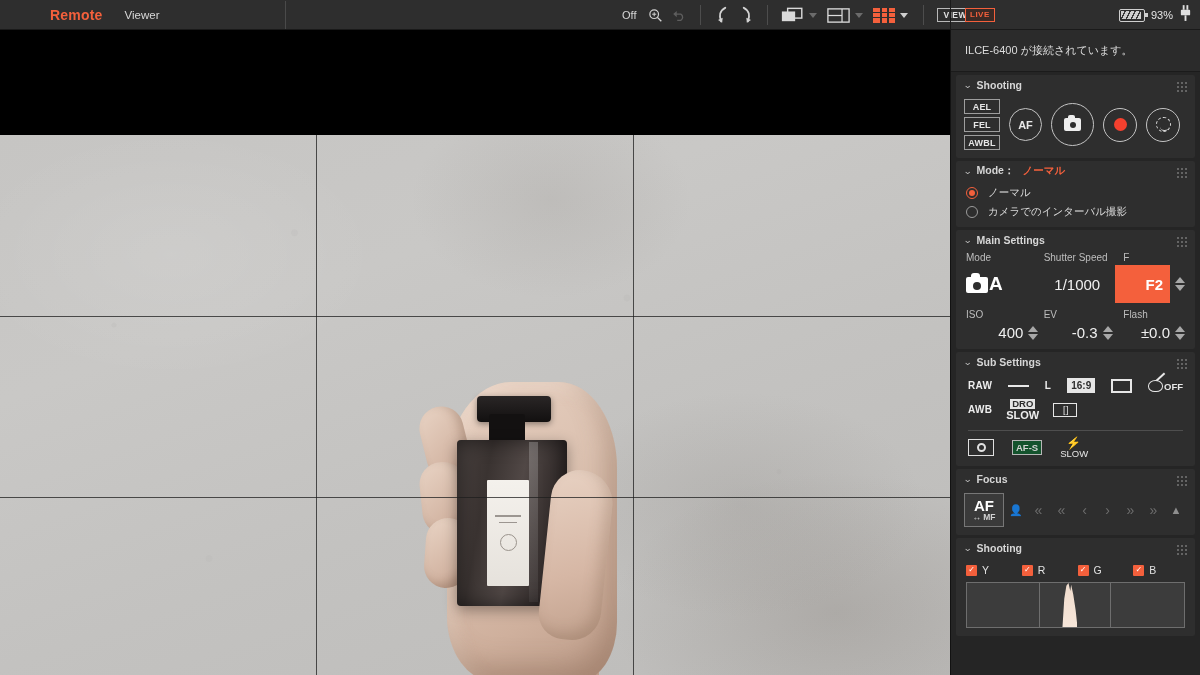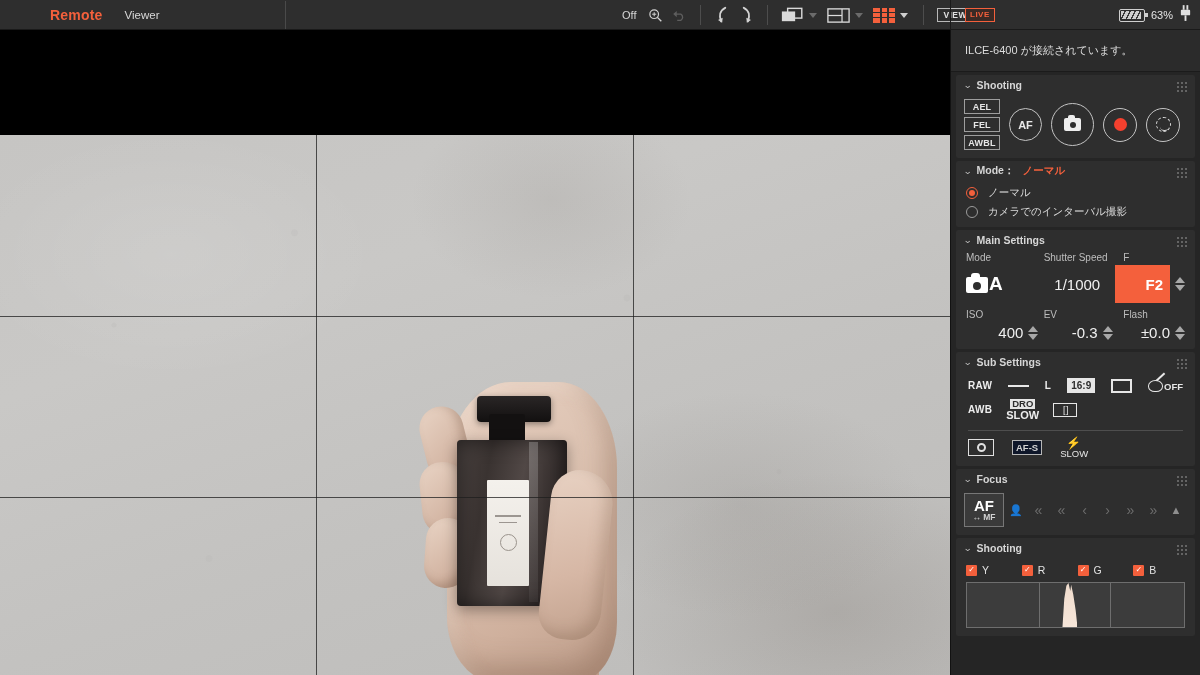--- a/index.html
+++ b/index.html
@@ -228,21 +228,21 @@
   .offico .lens { width: 15px; height: 12px; border: 1.6px solid #e8e8e8; border-radius: 50% 50% 45% 45%; position: relative; }
   .offico .lens::after { content: ""; position: absolute; right: -4px; top: -5px; width: 11px; height: 2px; background: #e8e8e8; transform: rotate(-42deg); }
   .offico .offtx { font-size: 9.5px; font-weight: bold; margin-left: 1px; }
   .dro { display: flex; flex-direction: column; align-items: center; line-height: 1; }
   .dro .d1 { font-size: 9.5px; font-weight: bold; background: #e6e6e6; color: #2e2e2e; padding: 0 2px; }
   .dro .d2 { font-size: 11px; font-weight: bold; color: #ededed; margin-top: 1px; }
   .brackico { border: 1.5px solid #e6e6e6; width: 24px; height: 14px; display: flex; align-items: center; justify-content: center; color: #e6e6e6; font-size: 9px; letter-spacing: -1px; }
   .divider { height: 1px; background: #4e4e4e; margin: 9px 12px 0 12px; }
   .meterico { width: 26px; height: 17px; border: 1.5px solid #e0e0e0; display: flex; align-items: center; justify-content: center; }
   .meterico span { width: 9px; height: 9px; border-radius: 50%; border: 2.5px solid #e0e0e0; }
-  .afs { border: 1.3px solid #b7b7b7; color: #d2d2d2; font-size: 9.5px; font-weight: bold; padding: 1px 3px; background: #0f172a; }
+  .afs { border: 1.3px solid #b7b7b7; color: #d2d2d2; font-size: 9.5px; font-weight: bold; padding: 1px 3px; background: #14532d; }
   .slow { display: flex; flex-direction: column; align-items: center; color: #e6e6e6; line-height: 1; }
   .slow .bolt { font-size: 12px; }
   .slow .sw { font-size: 9.5px; font-weight: normal; }
 
   
   .focus-row { display: flex; align-items: center; padding: 4px 8px 0 8px; gap: 2px; }
   .afmf {
     width: 40px; height: 34px; border: 1px solid #777; background: #3a3a3a;
     display: flex; flex-direction: column; align-items: center; justify-content: center; line-height: 1.05;
   }
@@ -345,21 +345,21 @@
         <span class="viewbtn">VIEW</span>
       </span>
     </div>
 
     <div class="tb-right">
       <span class="live-badge">LIVE</span>
       <span class="bat-wrap">
         <span class="battery">
             <span class="bat-fill"></span>
           </span>
-        <span class="bat-pct">63%</span>
+        <span class="bat-pct">93%</span>
         <span>
           <svg width="13" height="17" viewBox="0 0 14 18">
               <rect x="4" y="0" width="2" height="5" fill="#e0e0e0"></rect>
               <rect x="8" y="0" width="2" height="5" fill="#e0e0e0"></rect>
               <rect x="2" y="5" width="10" height="6" rx="1" fill="#e0e0e0"></rect>
               <rect x="6" y="11" width="2" height="6" fill="#e0e0e0"></rect>
             </svg>
         </span>
       </span>
     </div>

